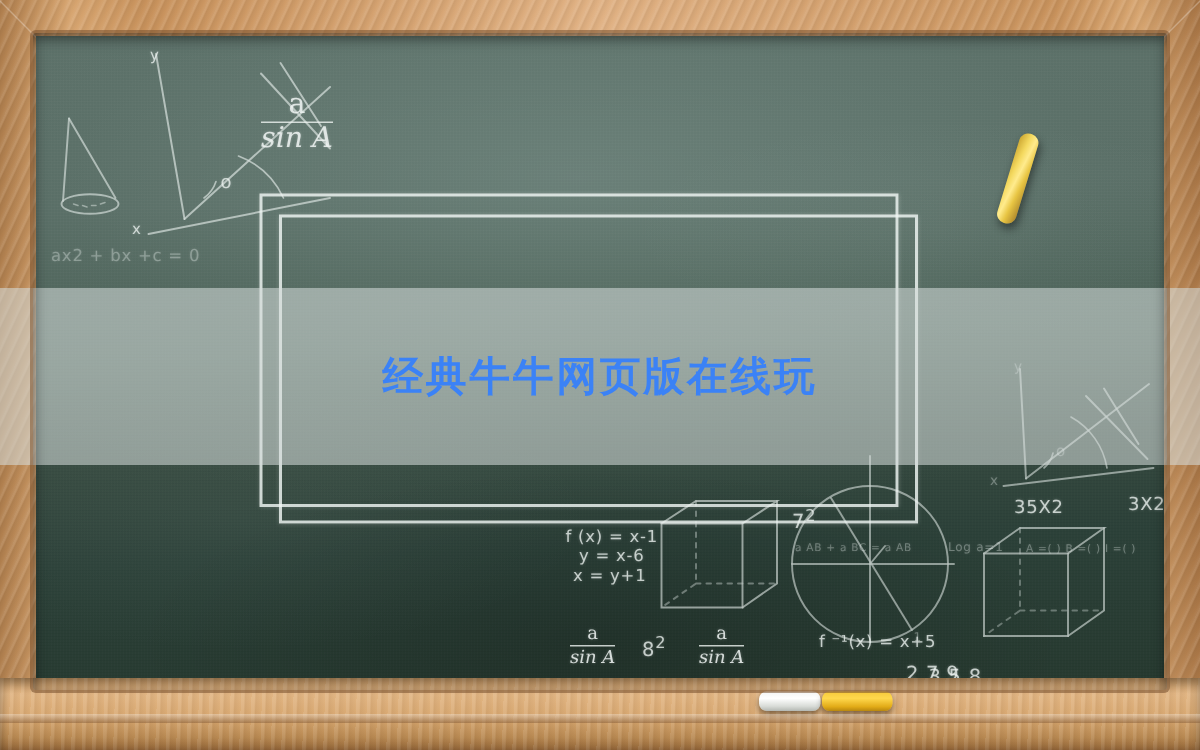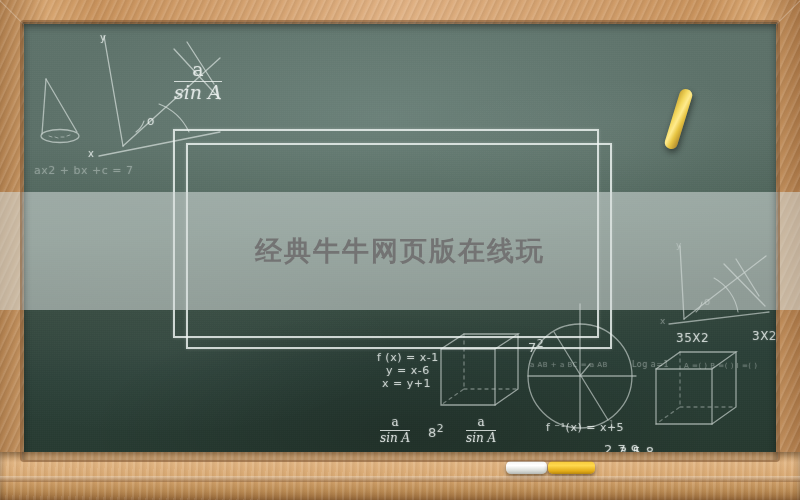--- a/index.html
+++ b/index.html
@@ -136,21 +136,21 @@
   }
   .band-title {
     position: absolute;
     left: 0;
     top: 192px;
     width: 800px;
     height: 118px;
     display: flex;
     align-items: center;
     justify-content: center;
-    color: #737373;
+    color: #3b82f6;
     font-size: 27px;
     font-weight: bold;
     letter-spacing: 2px;
     font-family: "DejaVu Sans", sans-serif;
   }
 
   
   .chalk-stick {
     position: absolute;
     border-radius: 6px;
@@ -270,21 +270,21 @@
       </svg>
 
       <div class="frac" style="left:150px; top:36px; font-size:19px;">
         <span class="num">a</span>
         <span class="bar"></span>
         <span class="den">sin A</span>
       </div>
       <div class="chalk-text" style="left:76px; top:8px; font-size:10px;">y</div>
       <div class="chalk-text" style="left:64px; top:124px; font-size:10px;">x</div>
       <div class="chalk-text" style="left:123px; top:90px; font-size:12px;">o</div>
-      <div class="chalk-text faint" style="left:10px; top:140px; font-size:11px;">ax2 + bx +c = 7</div>
+      <div class="chalk-text faint" style="left:10px; top:140px; font-size:11px;">ax2 + bx +c = 0</div>
 
       <div class="chalk-text faint" style="left:652px; top:216px; font-size:9px;">y</div>
       <div class="chalk-text faint" style="left:636px; top:292px; font-size:9px;">x</div>
       <div class="chalk-text faint" style="left:680px; top:272px; font-size:10px;">o</div>
 
       <div class="chalk-text" style="left:353px; top:327px; font-size:11px;">f (x) = x-1</div>
       <div class="chalk-text" style="left:362px; top:340px; font-size:11px;">y = x-6</div>
       <div class="chalk-text" style="left:358px; top:353px; font-size:11px;">x = y+1</div>
 
       <div class="chalk-text" style="left:504px; top:313px; font-size:13px;">

